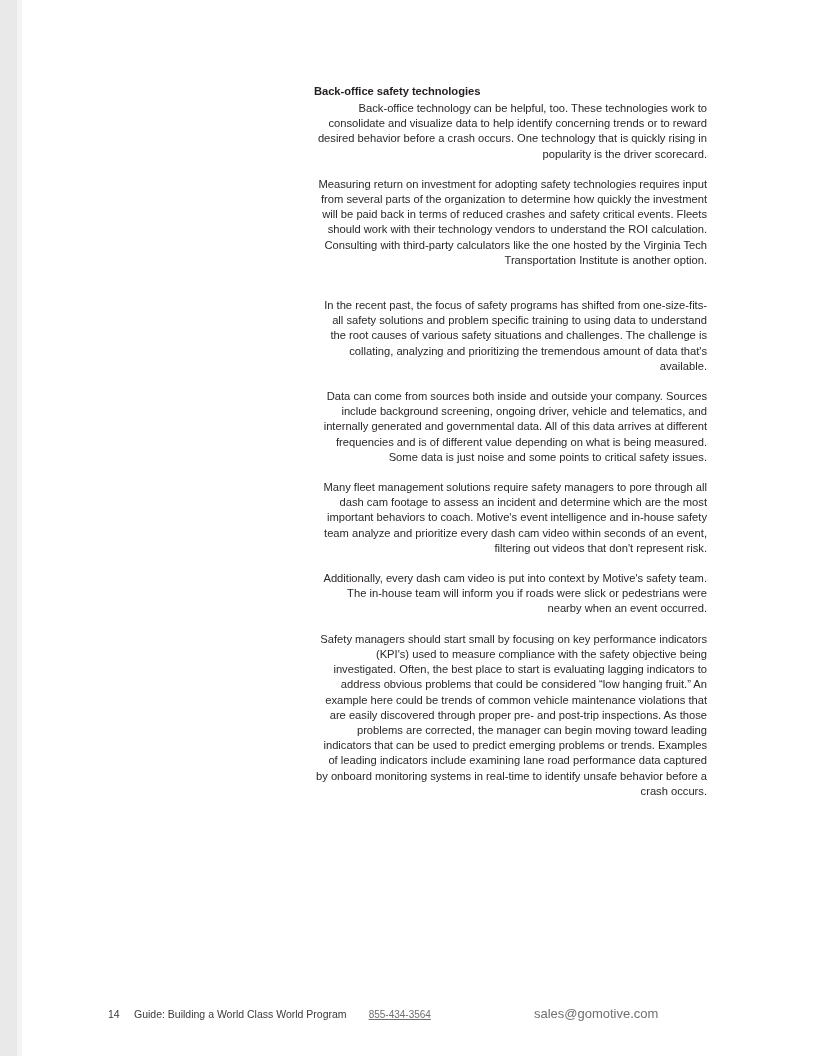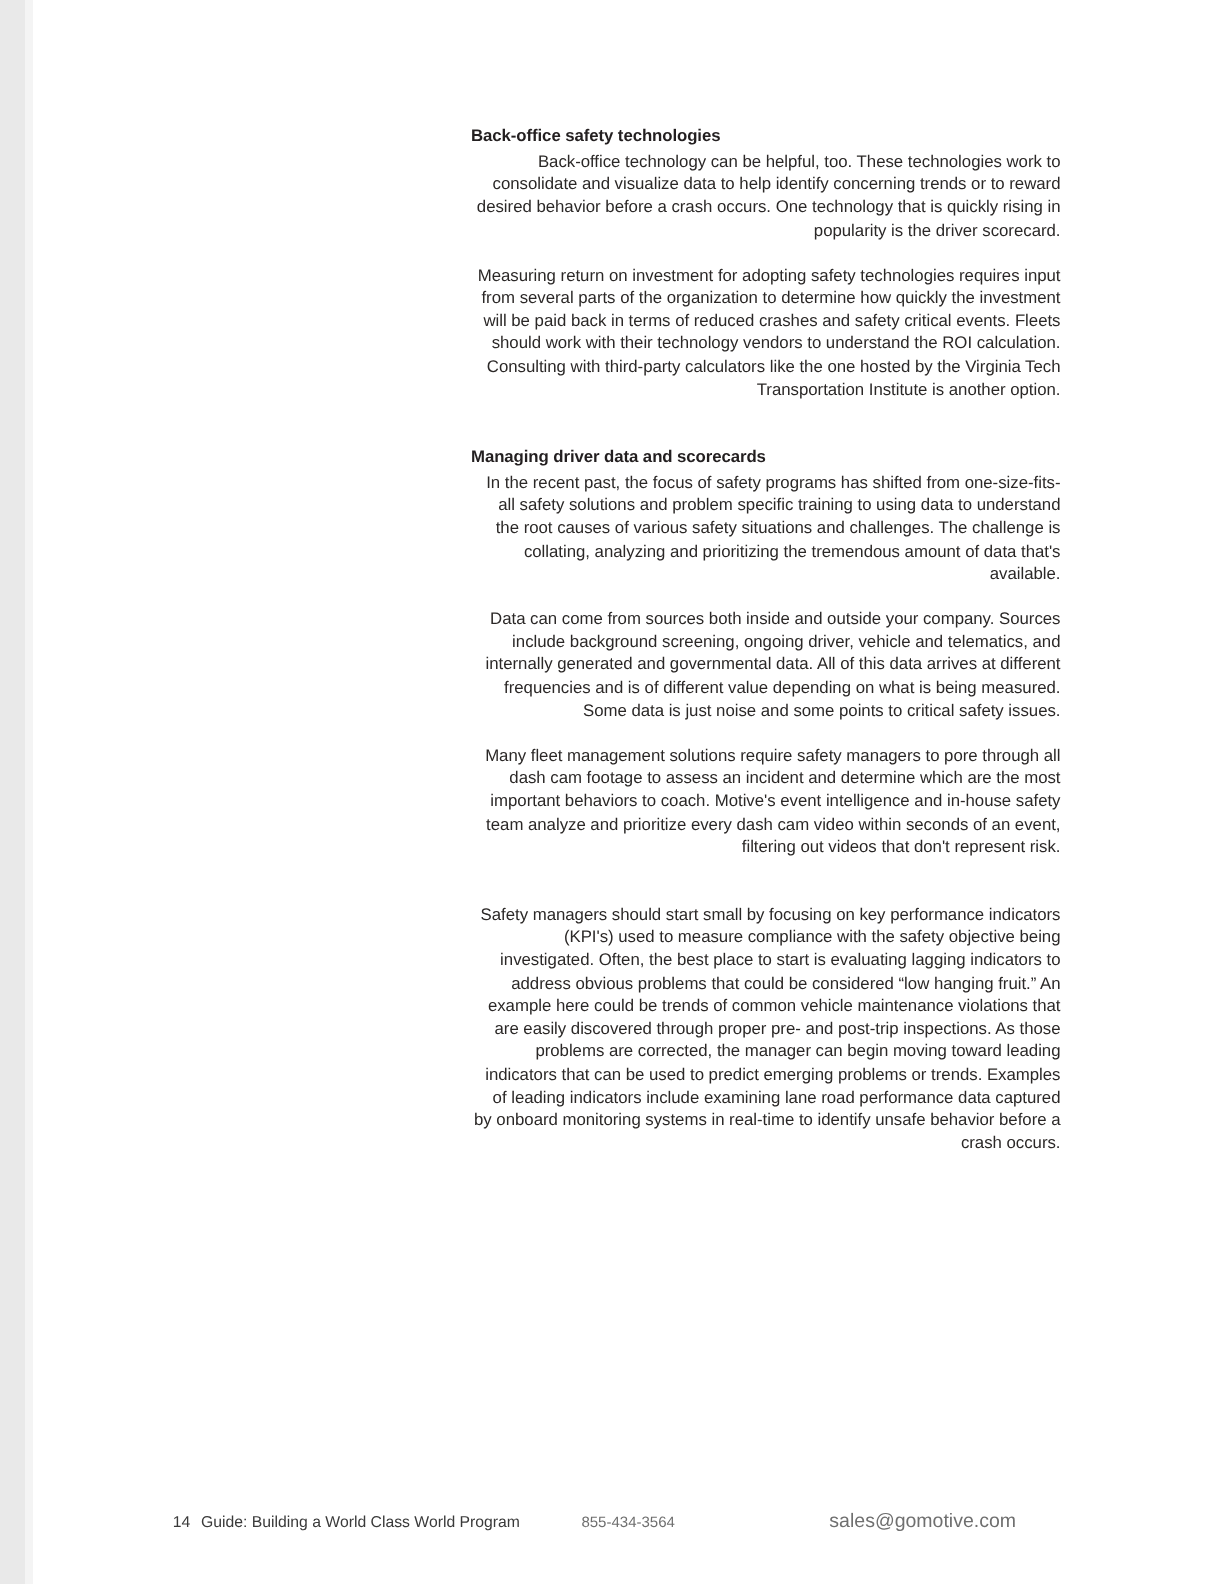--- a/index.html
+++ b/index.html
@@ -80,38 +80,38 @@
     width: 794px;
     height: 90px;
   }
   .footer-inner {
     position: absolute;
     left: 86px;
     top: 24px;
     width: 640px;
     display: flex;
     align-items: baseline;
-    text-align: center;
   }
   .footer-page-num {
     font-size: 10.5px;
     color: #3a3a3a;
     width: 26px;
     flex: 0 0 26px;
   }
   .footer-title {
     font-size: 10.5px;
     color: #3a3a3a;
     flex: 0 0 auto;
   }
   .footer-phone {
     font-size: 10px;
     color: #6f6f6f;
-    margin-left: 41px;
+    margin-left: 22px;
     flex: 0 0 auto;
+    text-decoration: underline;
   }
   .footer-email {
     font-size: 13px;
     color: #6f6f6f;
     margin-left: 103px;
     flex: 0 0 auto;
   }
 </style>
 </head>
 <body>
@@ -126,34 +126,34 @@
     <h2 class="section-heading">Back-office safety technologies</h2>
 
     <p class="para">Back-office technology can be helpful, too. These technologies work to consolidate and visualize data to help identify concerning trends or to reward desired behavior before a crash occurs. One technology that is quickly rising in popularity is the driver scorecard.</p>
 
     <div class="gap-sm"></div>
 
     <p class="para">Measuring return on investment for adopting safety technologies requires input from several parts of the organization to determine how quickly the investment will be paid back in terms of reduced crashes and safety critical events. Fleets should work with their technology vendors to understand the ROI calculation. Consulting with third-party calculators like the one hosted by the Virginia Tech Transportation Institute is another option.</p>
 
     <div class="gap-lg"></div>
 
-    <h2 class="section-heading">Managing driver data and scorecards</h2>
 
     <p class="para">In the recent past, the focus of safety programs has shifted from one-size-fits-all safety solutions and problem specific training to using data to understand the root causes of various safety situations and challenges. The challenge is collating, analyzing and prioritizing the tremendous amount of data that's available.</p>
 
     <div class="gap-sm"></div>
 
     <p class="para">Data can come from sources both inside and outside your company. Sources include background screening, ongoing driver, vehicle and telematics, and internally generated and governmental data. All of this data arrives at different frequencies and is of different value depending on what is being measured. Some data is just noise and some points to critical safety issues.</p>
 
     <div class="gap-sm"></div>
 
     <p class="para">Many fleet management solutions require safety managers to pore through all dash cam footage to assess an incident and determine which are the most important behaviors to coach. Motive's event intelligence and in-house safety team analyze and prioritize every dash cam video within seconds of an event, filtering out videos that don't represent risk.</p>
 
     <div class="gap-sm"></div>
 
+    <p class="para">Additionally, every dash cam video is put into context by Motive's safety team. The in-house team will inform you if roads were slick or pedestrians were nearby when an event occurred.</p>
 
     <div class="gap-sm"></div>
 
     <p class="para">Safety managers should start small by focusing on key performance indicators (KPI's) used to measure compliance with the safety objective being investigated. Often, the best place to start is evaluating lagging indicators to address obvious problems that could be considered “low hanging fruit.” An example here could be trends of common vehicle maintenance violations that are easily discovered through proper pre- and post-trip inspections. As those problems are corrected, the manager can begin moving toward leading indicators that can be used to predict emerging problems or trends. Examples of leading indicators include examining lane road performance data captured by onboard monitoring systems in real-time to identify unsafe behavior before a crash occurs.</p>
 
   </div>
 
   <div class="footer">
     <div class="footer-inner">
       <span class="footer-page-num">14</span>

